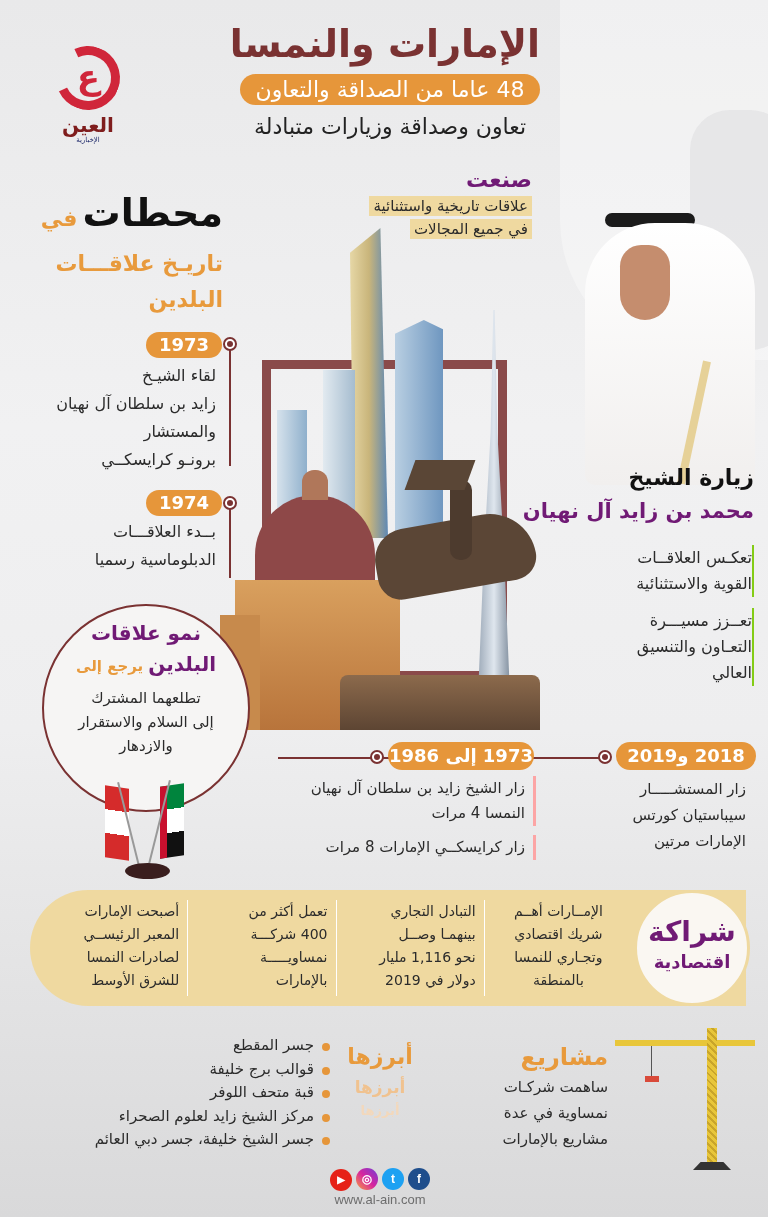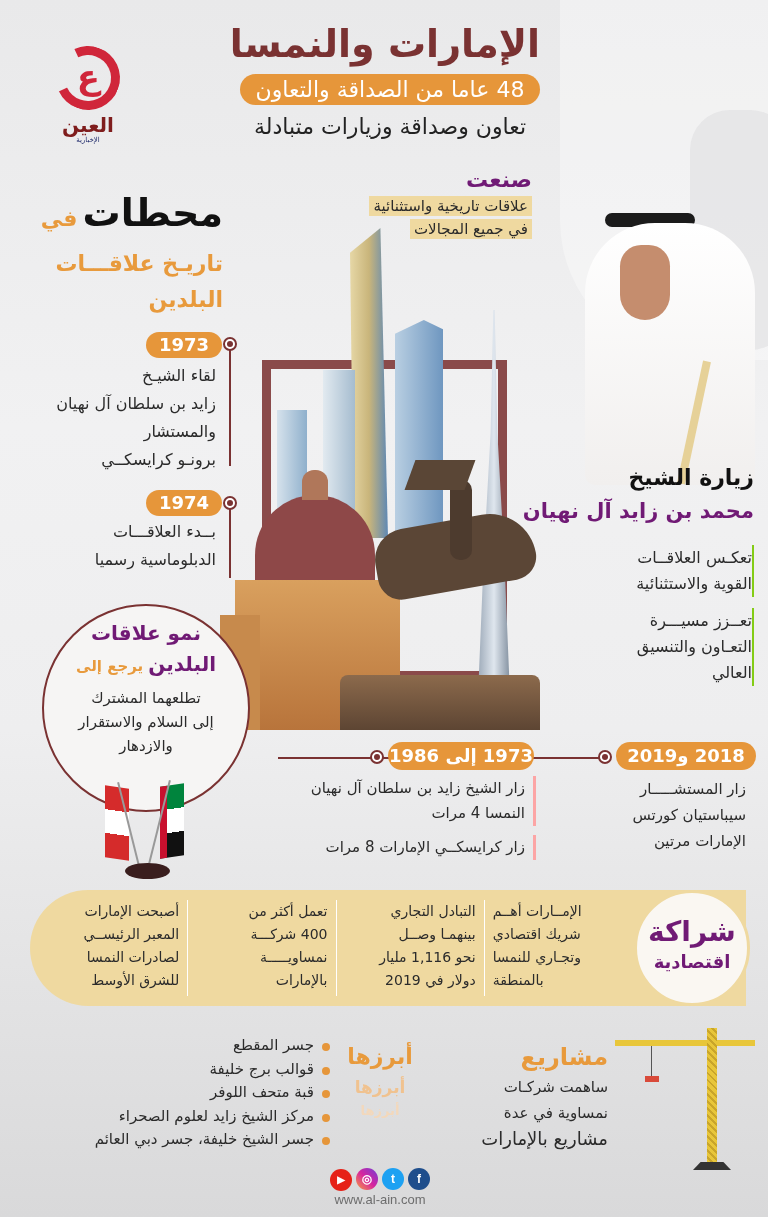--- a/index.html
+++ b/index.html
@@ -156,21 +156,21 @@
   <div>سيباستيان كورتس</div>
   <div>الإمارات مرتين</div>
 </div>
 
 <div class="abs" style="left:30px;top:890px;width:716px;height:116px;background:#efd9a0;border-radius:60px 0 0 60px"></div>
 <div class="abs" style="left:634px;top:890px;width:116px;height:116px;border-radius:50%;background:#faf7f2;border:3px solid #efd9a0;text-align:center;padding-top:22px">
   <div class="maroon" style="font-size:28px;font-weight:bold;line-height:34px">شراكة</div>
   <div class="maroon" style="font-size:18px;font-weight:bold;line-height:26px">اقتصادية</div>
 </div>
 <div class="abs" style="left:40px;top:900px;width:592px;height:96px;display:flex;flex-direction:row;direction:rtl">
-  <div style="flex:1;text-align:left;font-size:14px;line-height:23px;padding:0 8px;border-left:1px solid #fff">
+  <div style="flex:1;text-align:center;font-size:14px;line-height:23px;padding:0 8px;border-left:1px solid #fff">
     <div>الإمــارات أهــم</div>
     <div>شريك اقتصادي</div>
     <div>وتجـاري للنمسا</div>
     <div>بالمنطقة</div>
   </div>
   <div style="flex:1;text-align:right;font-size:14px;line-height:23px;padding:0 8px;border-left:1px solid #fff">
     <div>التبادل التجاري</div>
     <div>بينهمـا وصــل</div>
     <div>نحو 1,116 مليار</div>
     <div>دولار في 2019</div>
@@ -186,21 +186,21 @@
     <div>المعبر الرئيســي</div>
     <div>لصادرات النمسا</div>
     <div>للشرق الأوسط</div>
   </div>
 </div>
 
 <div class="abs" style="right:160px;top:1040px;text-align:right">
   <div class="orange" style="font-size:24px;font-weight:bold;line-height:34px">مشاريع</div>
   <div style="font-size:15px;line-height:26px">ساهمت شركـات</div>
   <div style="font-size:15px;line-height:26px">نمساوية في عدة</div>
-  <div style="font-size:18px;line-height:26px">مشاريع بالإمارات</div>
+  <div style="font-size:15px;line-height:26px">مشاريع بالإمارات</div>
 </div>
 
 <div class="abs" style="left:615px;top:1020px;width:145px;height:152px">
   <div style="position:absolute;left:0;top:20px;width:140px;height:6px;background:#e8c63a"></div>
   <div style="position:absolute;left:92px;top:8px;width:10px;height:135px;background:repeating-linear-gradient(45deg,#e8c63a 0 3px,#c9a52a 3px 5px)"></div>
   <div style="position:absolute;left:36px;top:26px;width:1px;height:30px;background:#555"></div>
   <div style="position:absolute;left:30px;top:56px;width:14px;height:6px;background:#d94a3a"></div>
   <div style="position:absolute;left:78px;top:142px;width:38px;height:8px;background:#333;clip-path:polygon(20% 0,80% 0,100% 100%,0 100%)"></div>
 </div>
 

